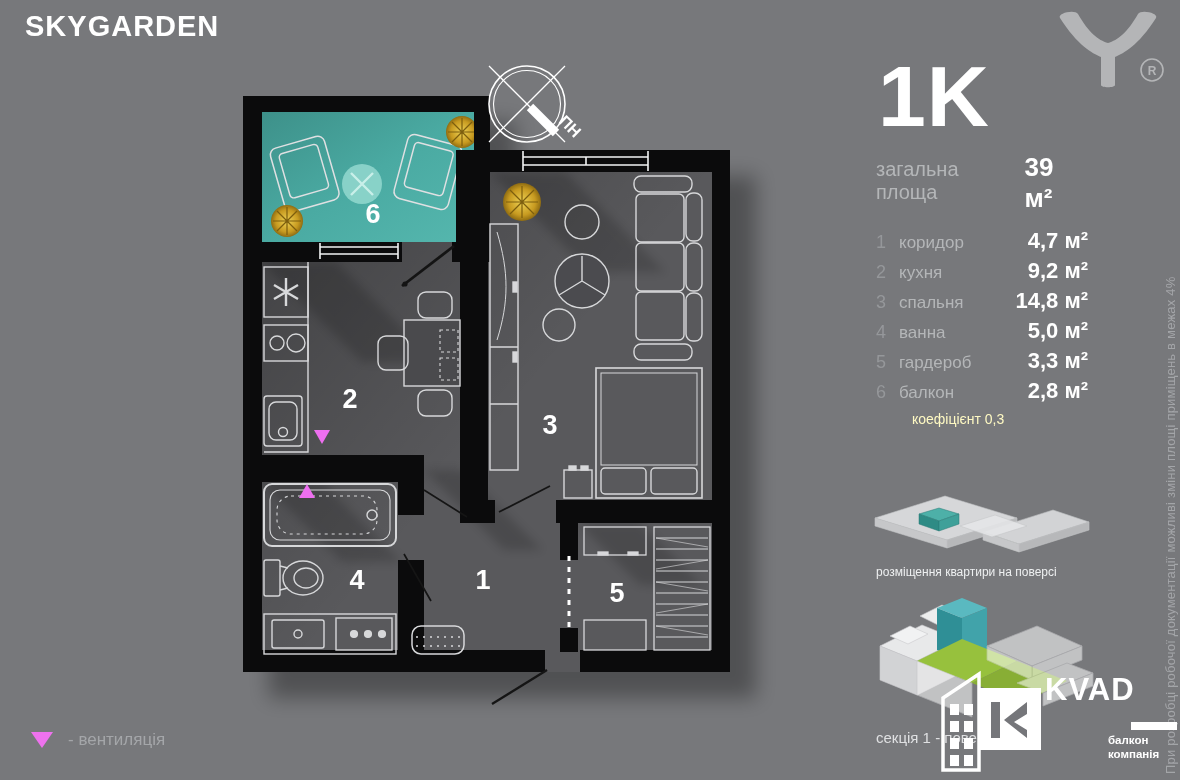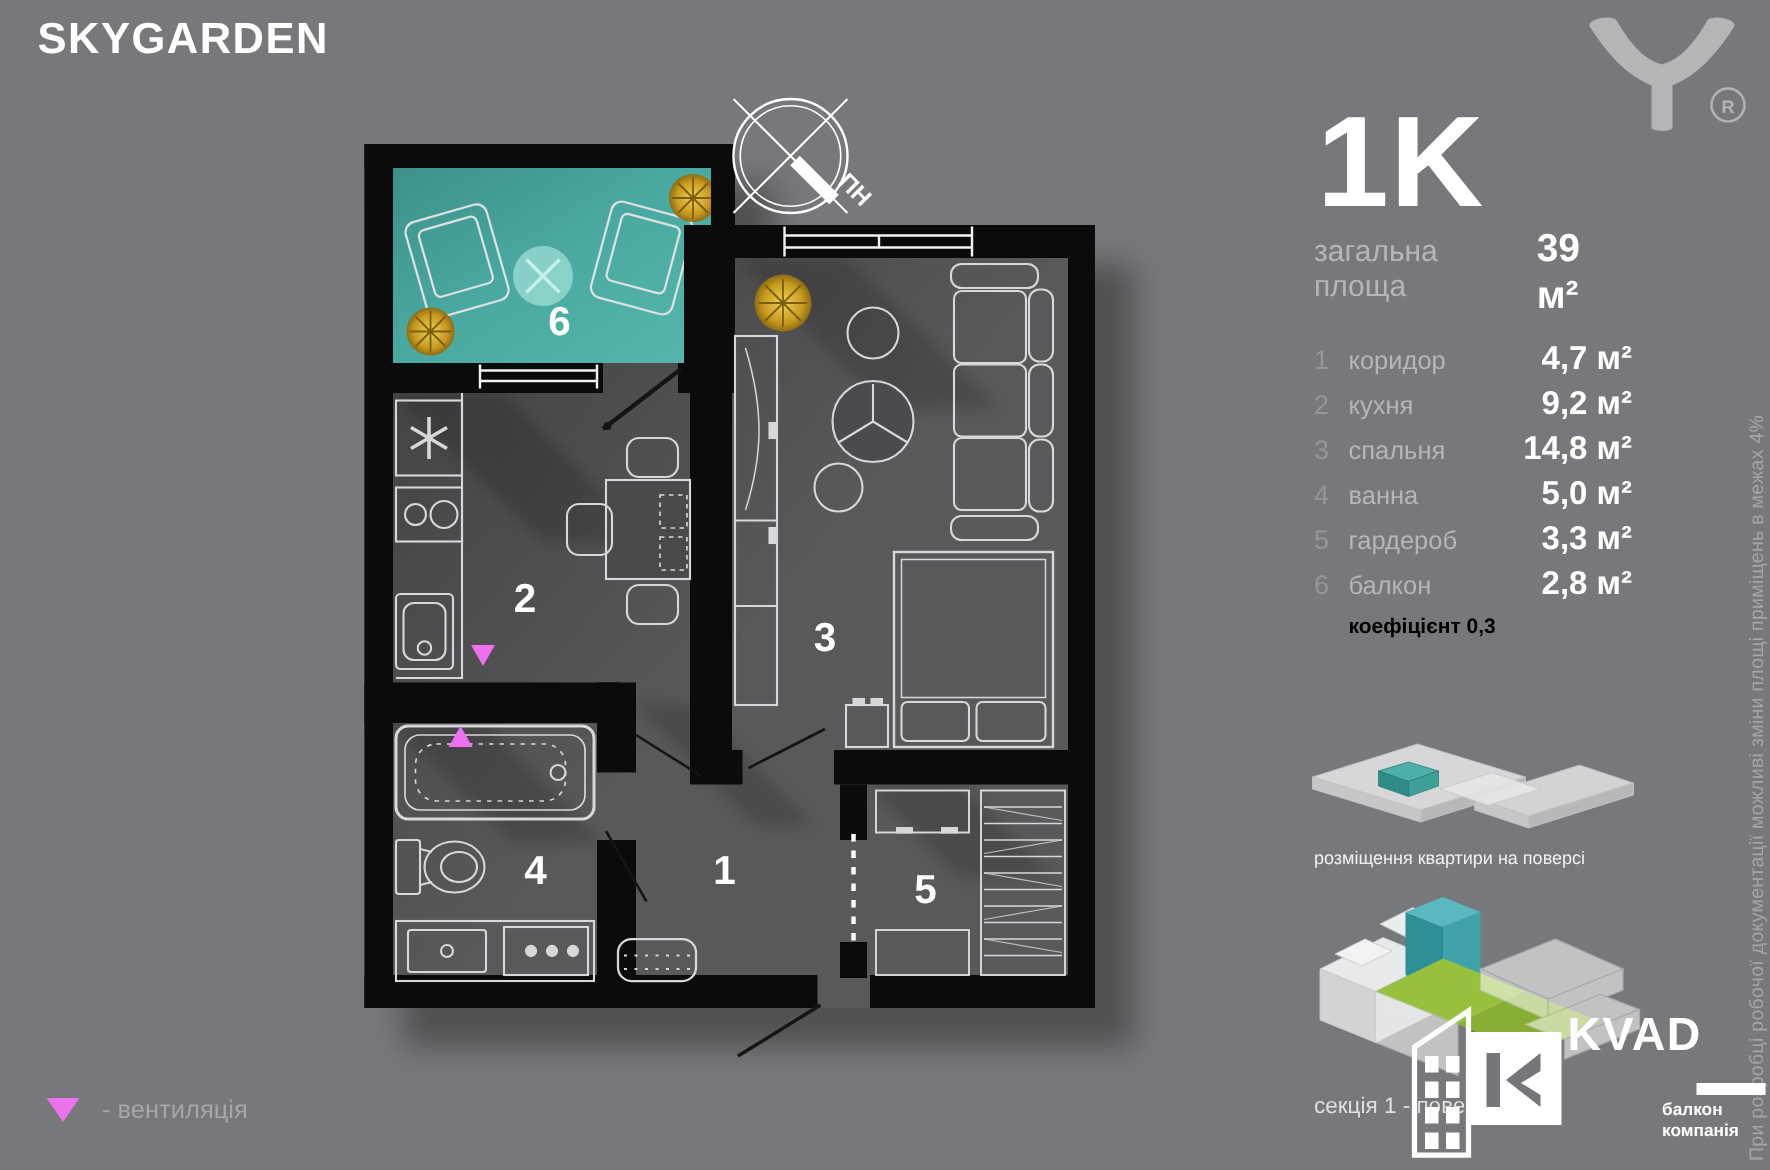--- a/index.html
+++ b/index.html
@@ -3,30 +3,30 @@
 <meta charset="utf-8">
 <style>
   html,body{margin:0;padding:0;background:#77787b;}
   .stage{position:relative;width:1180px;height:780px;background:#77787b;overflow:hidden;
          font-family:"Liberation Sans",sans-serif;}
   .abs{position:absolute;}
   
   .title{left:25px;top:10px;font-size:29px;font-weight:700;letter-spacing:1px;color:#fff;}
   
   .info{left:876px;top:56px;width:212px;color:#fff;}
-  .apt-type{font-size:86px;font-weight:700;line-height:.95;letter-spacing:1px;margin-left:2px;margin-top:12px;}
-  .total-row{display:flex;align-items:baseline;justify-content:flex-end;}
+  .apt-type{font-size:86px;font-weight:700;line-height:.95;letter-spacing:1px;margin-left:2px;}
+  .total-row{display:flex;align-items:baseline;justify-content:flex-end;margin-top:14px;}
   .total-label{font-size:20px;color:#b4b6b8;}
   .total-value{font-size:26px;font-weight:700;color:#fff;}
   .rooms{margin-top:14px;}
   .room-row{display:flex;align-items:baseline;height:30px;}
   .room-num{width:23px;font-size:18px;color:#95979a;}
   .room-label{flex:1;font-size:17px;color:#b4b6b8;}
   .room-area{font-size:22px;font-weight:700;color:#fff;}
-  .coef{margin-left:23px;margin-top:3px;font-size:14px;font-weight:700;color:#000000;}
+  .coef{margin-left:36px;margin-top:3px;font-size:14px;font-weight:400;color:#fef9c3;}
   
   .disclaimer{left:1163px;top:774px;width:620px;transform:rotate(-90deg);transform-origin:0 0;
               white-space:nowrap;font-size:13px;color:rgba(200,202,205,.55);letter-spacing:.2px;z-index:1;}
   
   .placement-caption{left:876px;top:565px;font-size:12px;color:#eef0f1;z-index:3;}
   .section-label{left:876px;top:729px;font-size:15px;color:#dfe0e2;z-index:2;}
   
   .brand{left:935px;top:660px;width:250px;height:120px;z-index:5;}
   .brand-line1{position:absolute;left:110px;top:12px;font-size:31px;font-weight:800;color:#fff;letter-spacing:1px;}
   .brand-line2{position:absolute;left:110px;top:51px;font-size:41px;font-weight:800;color:#fff;letter-spacing:1px;}

